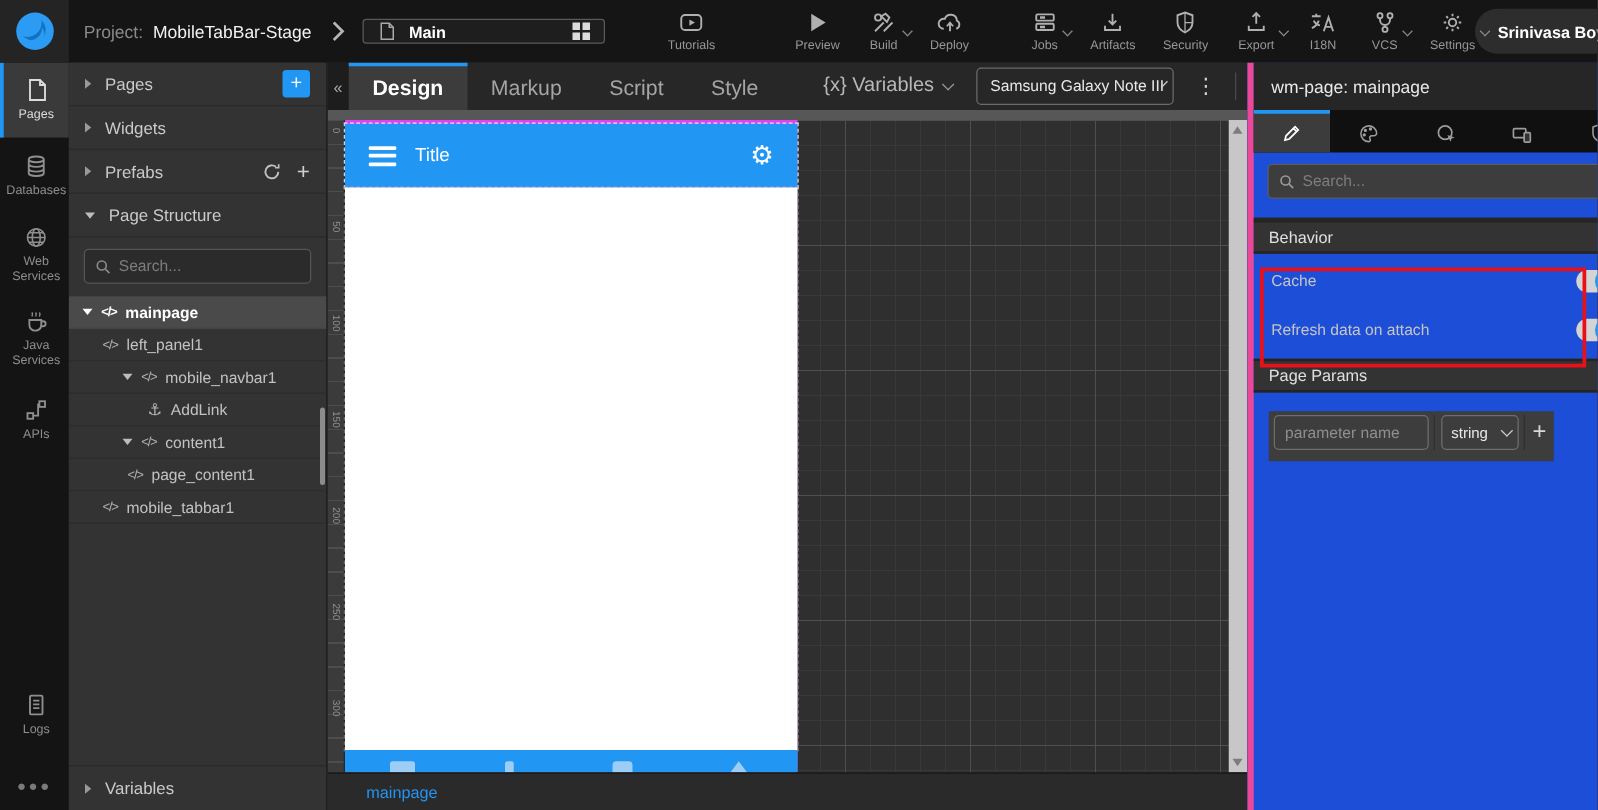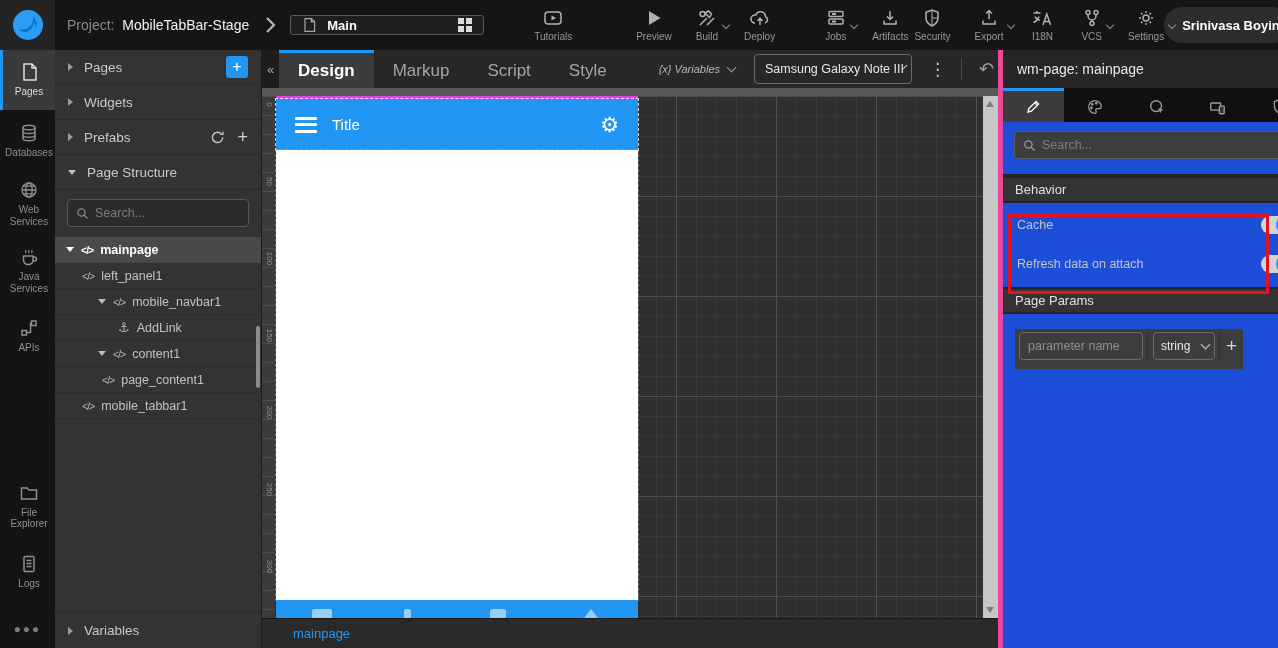--- a/index.html
+++ b/index.html
@@ -49,21 +49,21 @@
   .ind0 { padding-left:11px; } .ind1 { padding-left:27px; } .ind1n { padding-left:43px; } .ind2 { padding-left:63px; } .ind2n { padding-left:47px; }
   .tree-scroll { position:absolute; right:1px; top:276px; width:4px; height:62px; background:#8c8c8c; border-radius:2px; }
   .exp-sp { flex:1; }
   .var-row { border-top:1px solid #2a2a2a; border-bottom:none; height:36px; }
 
   
   .cv-toolbar { position:absolute; left:262px; top:50px; width:736px; height:38px; background:#272727; display:flex; align-items:center; z-index:10; }
   .collapse-btn { width:17px; height:38px; background:#1d1d1d; color:#a8a8a8; font-size:13px; display:flex; align-items:center; justify-content:center; cursor:pointer; flex:none; }
   .cv-tab { height:38px; display:flex; align-items:center; padding:0 19px; color:#a5a5a5; font-size:17px; border-top:3px solid transparent; cursor:pointer; flex:none; }
   .cv-tab.active { background:#3c3c3c; color:#fff; border-top-color:#2196f3; font-weight:bold; }
-  .vars-btn { margin-left:33px; display:flex; align-items:center; gap:8px; color:#b8b8b8; font-size:11px; cursor:pointer; flex:none;font-style:italic; }
+  .vars-btn { margin-left:33px; display:flex; align-items:center; gap:8px; color:#b8b8b8; font-size:16px; cursor:pointer; flex:none; }
   .chev-down { width:7px; height:7px; border-right:1.6px solid #9a9a9a; border-bottom:1.6px solid #9a9a9a; transform:rotate(45deg); margin-top:-3px; }
   .device-select { margin-left:19px; width:158px; height:30px; border:1px solid #6b6b6b; border-radius:4px; display:flex; align-items:center; justify-content:space-between; padding:0 10px; color:#e8e8e8; font-size:12.5px; cursor:pointer; flex:none; white-space:nowrap; }
   .kebab { margin-left:17px; color:#d0d0d0; font-size:17px; cursor:pointer; flex:none; }
   .vdiv { margin-left:15px; width:1px; height:22px; background:#4a4a4a; flex:none; }
   .histo { margin-left:17px; color:#9a9a9a; font-size:18px; line-height:1; cursor:pointer; flex:none; }
   .save-btn { margin-left:17px; color:#b8b8b8; cursor:pointer; flex:none; }
   .expand-btn { margin-left:auto; margin-right:2px; width:16px; height:26px; background:#3e3e3e; border-radius:2px; color:#b5b5b5; font-size:12px; display:flex; align-items:center; justify-content:center; cursor:pointer; flex:none; }
 
   
   .cv-area { position:absolute; left:262px; top:88px; width:736px; height:530px; background:#2f2f2f; overflow:hidden; }
@@ -199,21 +199,21 @@
     <span class="tlabel">Jobs</span>
     <span class="chev-sm"></span>
   </div>
   <div class="tool" style="margin-left:26px">
     <svg width="20" height="20" viewBox="0 0 20 20" stroke="#b0b0b0" fill="none" stroke-width="1.5">
         <path d="M10 3 v8 M7 8.5 L10 11.5 L13 8.5"></path>
         <path d="M4 12.5 v3.5 h12 v-3.5"></path>
       </svg>
     <span class="tlabel">Artifacts</span>
   </div>
-  <div class="tool" style="margin-left:6px">
+  <div class="tool" style="margin-left:22px">
     <svg width="20" height="20" viewBox="0 0 20 20" stroke="#b0b0b0" fill="none" stroke-width="1.5">
         <path d="M10 2 L16 4.2 V10 c0 3.8-2.8 6.4-6 8 c-3.2-1.6-6-4.2-6-8 V4.2 Z"></path>
         <path d="M10 2 V18 M10 10 H16" stroke-width="1"></path>
       </svg>
     <span class="tlabel">Security</span>
   </div>
   <div class="tool" style="margin-left:24px">
     <svg width="20" height="20" viewBox="0 0 20 20" stroke="#b0b0b0" fill="none" stroke-width="1.5">
         <path d="M10 11 V3 M7 5.5 L10 2.5 L13 5.5"></path>
         <path d="M4 12.5 v3.5 h12 v-3.5"></path>
@@ -285,26 +285,20 @@
   </div>
   <div class="act-item" style="margin-top:6px">
     <svg width="20" height="20" viewBox="0 0 20 20" stroke="#8e8e8e" fill="none" stroke-width="1.5">
         <rect x="12.5" y="3" width="4.5" height="4.5"></rect>
         <rect x="3" y="12.5" width="4.5" height="4.5"></rect>
         <path d="M7.5 14.5 h4 v-9 h1"></path>
       </svg>
     <span>APIs</span>
   </div>
   <div class="act-sp"></div>
-  <div class="act-item">
-    <svg width="20" height="20" viewBox="0 0 20 20" stroke="#8e8e8e" fill="none" stroke-width="1.5">
-        <path d="M2.5 5 h5.5 l2 2 h7.5 v9 h-15 z"></path>
-      </svg>
-    <span>File Explorer</span>
-  </div>
   <div class="act-item" style="margin-top:6px">
     <svg width="20" height="20" viewBox="0 0 20 20" stroke="#8e8e8e" fill="none" stroke-width="1.5">
         <rect x="5" y="2.5" width="10" height="15" rx="1"></rect>
         <path d="M7.5 6.5 h5 M7.5 9.5 h5 M7.5 12.5 h5"></path>
       </svg>
     <span>Logs</span>
   </div>
   <div style="height:14px"></div>
   <div class="act-dots">●●●</div>
 </div>

